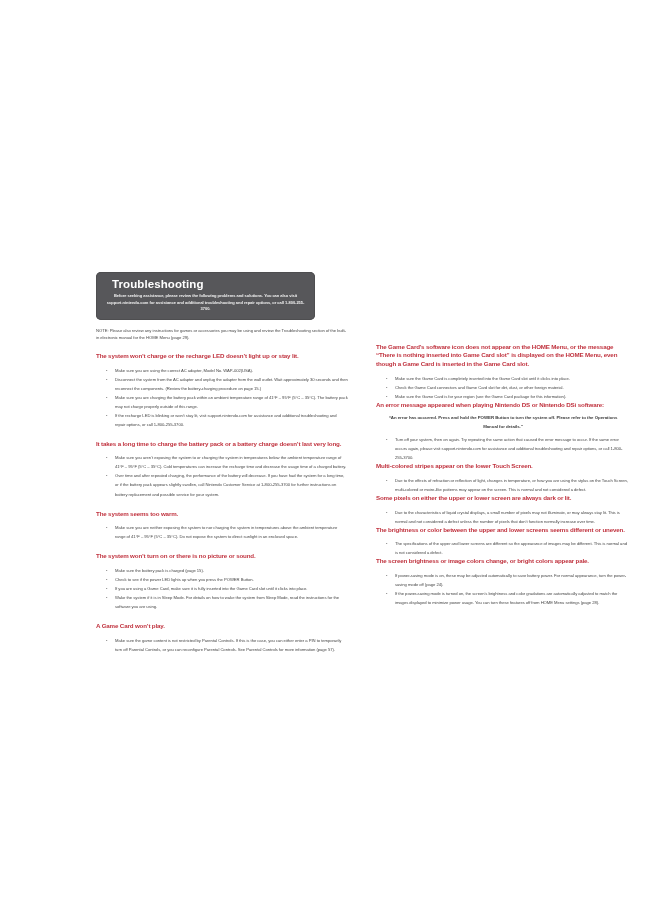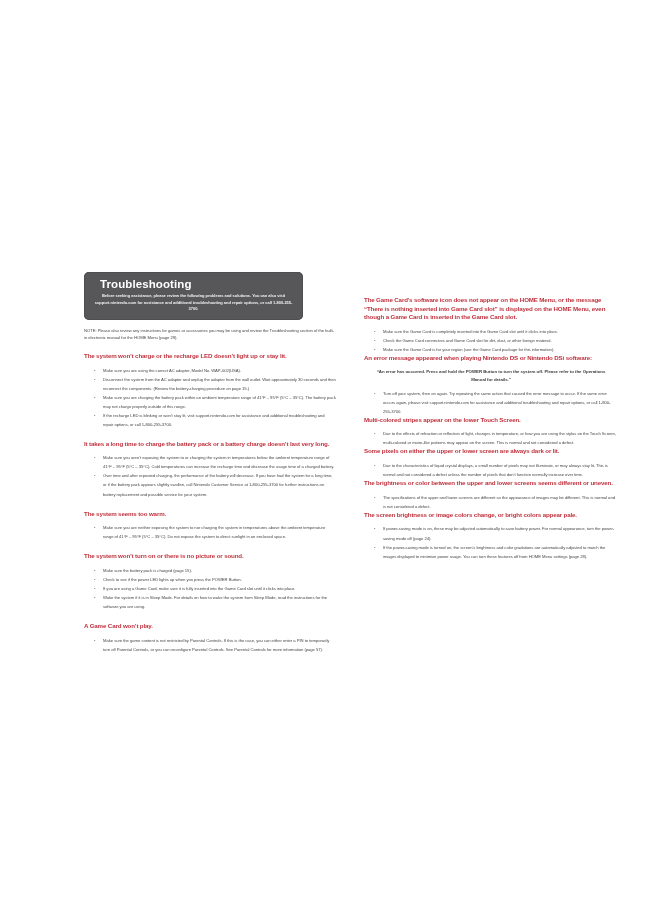--- a/index.html
+++ b/index.html
@@ -1,18 +1,18 @@
 <!DOCTYPE html>
 <html><head>
 <meta charset="utf-8">
 <style>
   html,body{margin:0;padding:0;background:#ffffff;}
   body{width:660px;height:900px;font-family:"Liberation Sans", sans-serif;}
   .canvas{position:relative;width:660px;height:900px;background:#ffffff;overflow:hidden;}
-  .page{position:absolute;left:84px;top:272px;width:534px;display:flex;gap:28px;}
+  .page{position:absolute;left:96px;top:272px;width:534px;display:flex;gap:28px;align-items:center;}
   .col{display:block;}
   .col.left{width:252px;flex:0 0 252px;}
   .col.right{width:254px;flex:0 0 254px;padding-top:24px;}
 
   
   .hbox{background:#57575a;border-radius:5px;width:219px;box-sizing:border-box;
         padding:5px 6px 7px 6px;box-shadow:0 0 0 1px #4e4e50 inset;}
   .hbox-title{color:#ffffff;font-weight:bold;font-size:11.5px;line-height:1.25;
         padding-left:10px;letter-spacing:0.1px;}
   .hbox-sub{color:#f2f2f2;font-size:4px;line-height:1.6;text-align:center;

